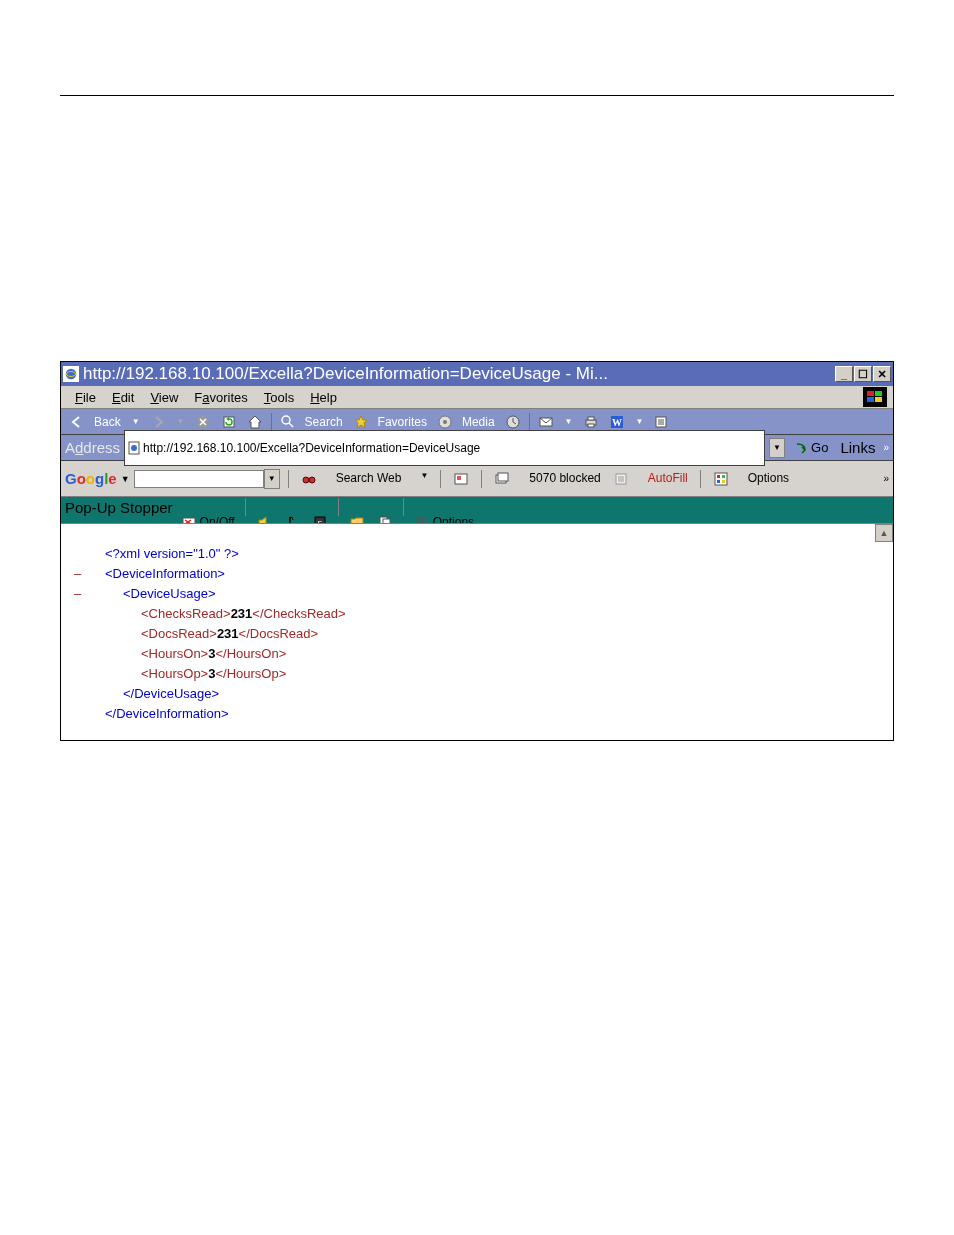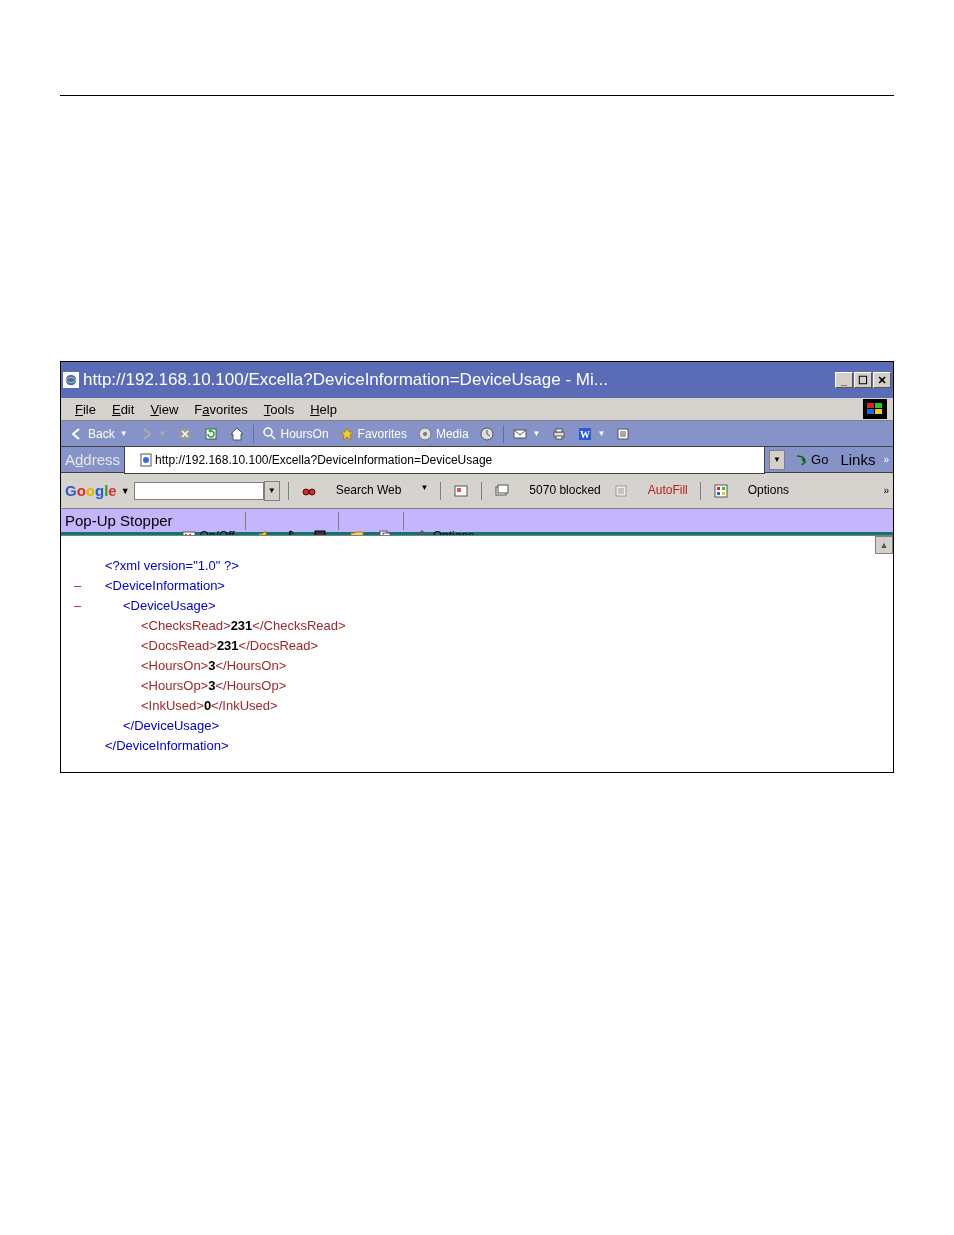--- a/index.html
+++ b/index.html
@@ -1,54 +1,54 @@
 <!DOCTYPE html>
 <html><head>
 <meta charset="utf-8">
 <style>
   * { box-sizing: border-box; margin: 0; padding: 0; }
   body { background: #fff; font-family: Tahoma, Arial, sans-serif; font-size: 13px; }
   .page { width: 954px; margin: 0 auto; }
   .header-line { border-top: 1.5px solid #000; margin: 95px 60px 0 60px; }
   .window { margin: 265px 60px 0 60px; border: 1px solid #000; background: #ece9d8; }
-  .titlebar { background: #5a6cb5; height: 36px; display: flex; align-items: center; padding: 0 2px; }
+  .titlebar { background: #5a6cb5; height: 24px; display: flex; align-items: center; padding: 0 2px; }
   .titlebar .icon { width: 16px; height: 16px; background: #fff; display: flex; align-items: center; justify-content: center; margin-right: 4px; }
   .titlebar .icon svg { width: 14px; height: 14px; }
   .titlebar .title { flex: 1; color: #fff; font-family: "Trebuchet MS", Tahoma, sans-serif; font-size: 17px; white-space: nowrap; overflow: hidden; }
   .titlebar .winbtn { width: 18px; height: 16px; background: #d4d0c8; border: 1px solid #fff; border-right-color: #555; border-bottom-color: #555; margin-left: 1px; display: flex; align-items: center; justify-content: center; font-size: 11px; font-weight: bold; cursor: default; }
   .menubar { background: #d6d3ce; height: 23px; display: flex; align-items: center; padding: 0 6px; border-bottom: 1px solid #808080; }
   .menubar .menu-item { padding: 2px 8px; font-size: 13px; color: #000; }
   .menubar .menu-item u { text-decoration: underline; }
   .menubar .win-logo { margin-left: auto; width: 24px; height: 20px; background: #000; display: flex; align-items: center; justify-content: center; }
   .toolbar { background: #8593c8; height: 26px; display: flex; align-items: center; padding: 0 4px; border-bottom: 1px solid #404040; gap: 2px; }
-  .tb-btn { display: flex; align-items: center; color: #fff; font-size: 12px; padding: 2px 4px; gap: 3px; }
+  .tb-btn { display: flex; align-items: center; color: #fff; font-size: 12px; padding: 2px 4px; gap: 9px; }
   .tb-btn.disabled { color: #c0c0c0; }
   .tb-sep { width: 1px; height: 18px; background: #6070a0; margin: 0 2px; }
   .tb-icon { width: 16px; height: 16px; display: inline-flex; align-items: center; justify-content: center; }
   .drop-arrow { font-size: 8px; color: #fff; margin-left: 2px; }
   .addressbar { background: #8593c8; height: 26px; display: flex; align-items: center; padding: 0 4px; border-bottom: 1px solid #404040; gap: 4px; }
   .addressbar .label { color: #e8e8e8; font-size: 15px; }
   .addressbar .label u { text-decoration: underline; }
-  .addr-input-wrap { flex: 1; display: flex; align-items: center; background: #fff; border: 1px solid #404040; height: 28px; padding: 0 14px; }
+  .addr-input-wrap { flex: 1; display: flex; align-items: center; background: #fff; border: 1px solid #404040; height: 36px; padding: 0 2px; }
   .addr-input-wrap .page-icon { width: 14px; height: 14px; margin-right: 2px; }
   .addr-input { flex: 1; border: none; outline: none; font-family: Tahoma, sans-serif; font-size: 12px; height: 16px; }
   .addr-drop { width: 16px; height: 20px; background: #d4d0c8; border: 1px solid #808080; display: flex; align-items: center; justify-content: center; font-size: 8px; }
   .go-btn { display: flex; align-items: center; gap: 2px; color: #000; font-size: 13px; padding: 0 4px; }
   .links-label { color: #000000; font-size: 15px; padding: 0 4px; }
   .chevron-double { font-size: 10px; color: #fff; }
   .googlebar { background: #d6d3ce; height: 36px; display: flex; align-items: center; padding: 0 4px; border-bottom: 1px solid #808080; gap: 4px; }
   .google-logo { font-family: Arial, sans-serif; font-weight: bold; font-size: 15px; }
   .google-logo .g1 { color: #2b5cd6; } .google-logo .o1 { color: #d92e2e; } .google-logo .o2 { color: #e8b400; } .google-logo .g2 { color: #2b5cd6; } .google-logo .l { color: #2b9c2b; } .google-logo .e { color: #d92e2e; }
   .google-input-wrap { display: flex; align-items: center; }
   .google-input { width: 130px; height: 18px; border: 1px solid #808080; background: #fff; font-size: 12px; }
   .g-drop { width: 16px; height: 20px; background: #d4d0c8; border: 1px solid #808080; display: flex; align-items: center; justify-content: center; font-size: 8px; }
   .g-sep { width: 1px; height: 18px; background: #808080; margin: 0 4px; }
   .g-btn { display: flex; align-items: flex-start; gap: 19px; font-size: 12px; color: #000; padding: 0 4px; }
   .g-btn.disabled { color: #b91c1c; }
-  .popupbar { background: #c4b5fd; height: 26px; display: flex; align-items: center; padding: 0 4px; border-bottom: 3px solid #0f766e; gap: 4px; }
+  .popupbar { background: #0f766e; height: 26px; display: flex; align-items: center; padding: 0 4px; border-bottom: 6px solid #0f766e; gap: 4px; }
   .popup-label { font-size: 15px; color: #000; }
   .p-btn { display: flex; align-items: center; gap: 3px; font-size: 12px; padding: 0 4px; margin-top: 30px; }
   .p-sep { width: 1px; height: 18px; background: #808080; margin: 0 2px; }
   .content { background: #fff; border-top: 1px solid #808080; position: relative; padding: 20px 10px 16px 26px; min-height: 215px; }
   .scroll-up { position: absolute; right: 0; top: 0; width: 18px; height: 18px; background: #d4d0c8; border: 1px solid #808080; display: flex; align-items: center; justify-content: center; font-size: 9px; color: #555; }
   .xml { font-family: Verdana, Tahoma, sans-serif; font-size: 13px; line-height: 20px; }
   .xml .decl { color: #0000c8; }
   .xml .tag { color: #a02828; }
   .xml .val { color: #000; font-weight: bold; }
   .xml .toggle { color: #a02828; cursor: default; } .l1 { padding-left: 18px; } .l2 { padding-left: 36px; } .l3 { padding-left: 54px; }
@@ -137,21 +137,21 @@
           </span>
       </span>
       <span class="tb-sep"></span>
       <span class="tb-btn">
         <span class="tb-icon">
             <svg viewBox="0 0 16 16">
               <circle cx="6" cy="6" r="4" fill="none" stroke="#fff" stroke-width="1.5"></circle>
               <line x1="9" y1="9" x2="13" y2="13" stroke="#fff" stroke-width="1.5"></line>
             </svg>
           </span>
-        <span>HoursOn</span>
+        <span>Search</span>
       </span>
       <span class="tb-btn">
         <span class="tb-icon">
             <svg viewBox="0 0 16 16">
               <path d="M8 2 L10 6 L14 6 L11 9 L12 14 L8 11 L4 14 L5 9 L2 6 L6 6 Z" fill="#ec4" stroke="#a80"></path>
             </svg>
           </span>
         <span>Favorites</span>
       </span>
       <span class="tb-btn">
@@ -366,20 +366,19 @@
     <div class="content">
       <div class="scroll-up">▲</div>
       <div class="xml">
         <div class="l1"><span class="decl">&lt;?xml version="1.0" ?&gt;</span></div>
         <div class="l1 toggle-wrap"><span class="toggle">–</span><span class="decl">&lt;DeviceInformation&gt;</span></div>
         <div class="l2 toggle-wrap"><span class="toggle">–</span><span class="decl">&lt;DeviceUsage&gt;</span></div>
         <div class="l3"><span class="tag">&lt;ChecksRead&gt;</span><span class="val">231</span><span class="tag">&lt;/ChecksRead&gt;</span></div>
         <div class="l3"><span class="tag">&lt;DocsRead&gt;</span><span class="val">231</span><span class="tag">&lt;/DocsRead&gt;</span></div>
         <div class="l3"><span class="tag">&lt;HoursOn&gt;</span><span class="val">3</span><span class="tag">&lt;/HoursOn&gt;</span></div>
         <div class="l3"><span class="tag">&lt;HoursOp&gt;</span><span class="val">3</span><span class="tag">&lt;/HoursOp&gt;</span></div>
-        <div class="l3"><span class="tag">&lt;InkUsed&gt;</span><span class="val">0</span><span class="tag">&lt;/InkUsed&gt;</span></div>
         <div class="l2"><span class="decl">&lt;/DeviceUsage&gt;</span></div>
         <div class="l1"><span class="decl">&lt;/DeviceInformation&gt;</span></div>
       </div>
     </div>
 
   </div>
 </div>
 
 </body></html>

